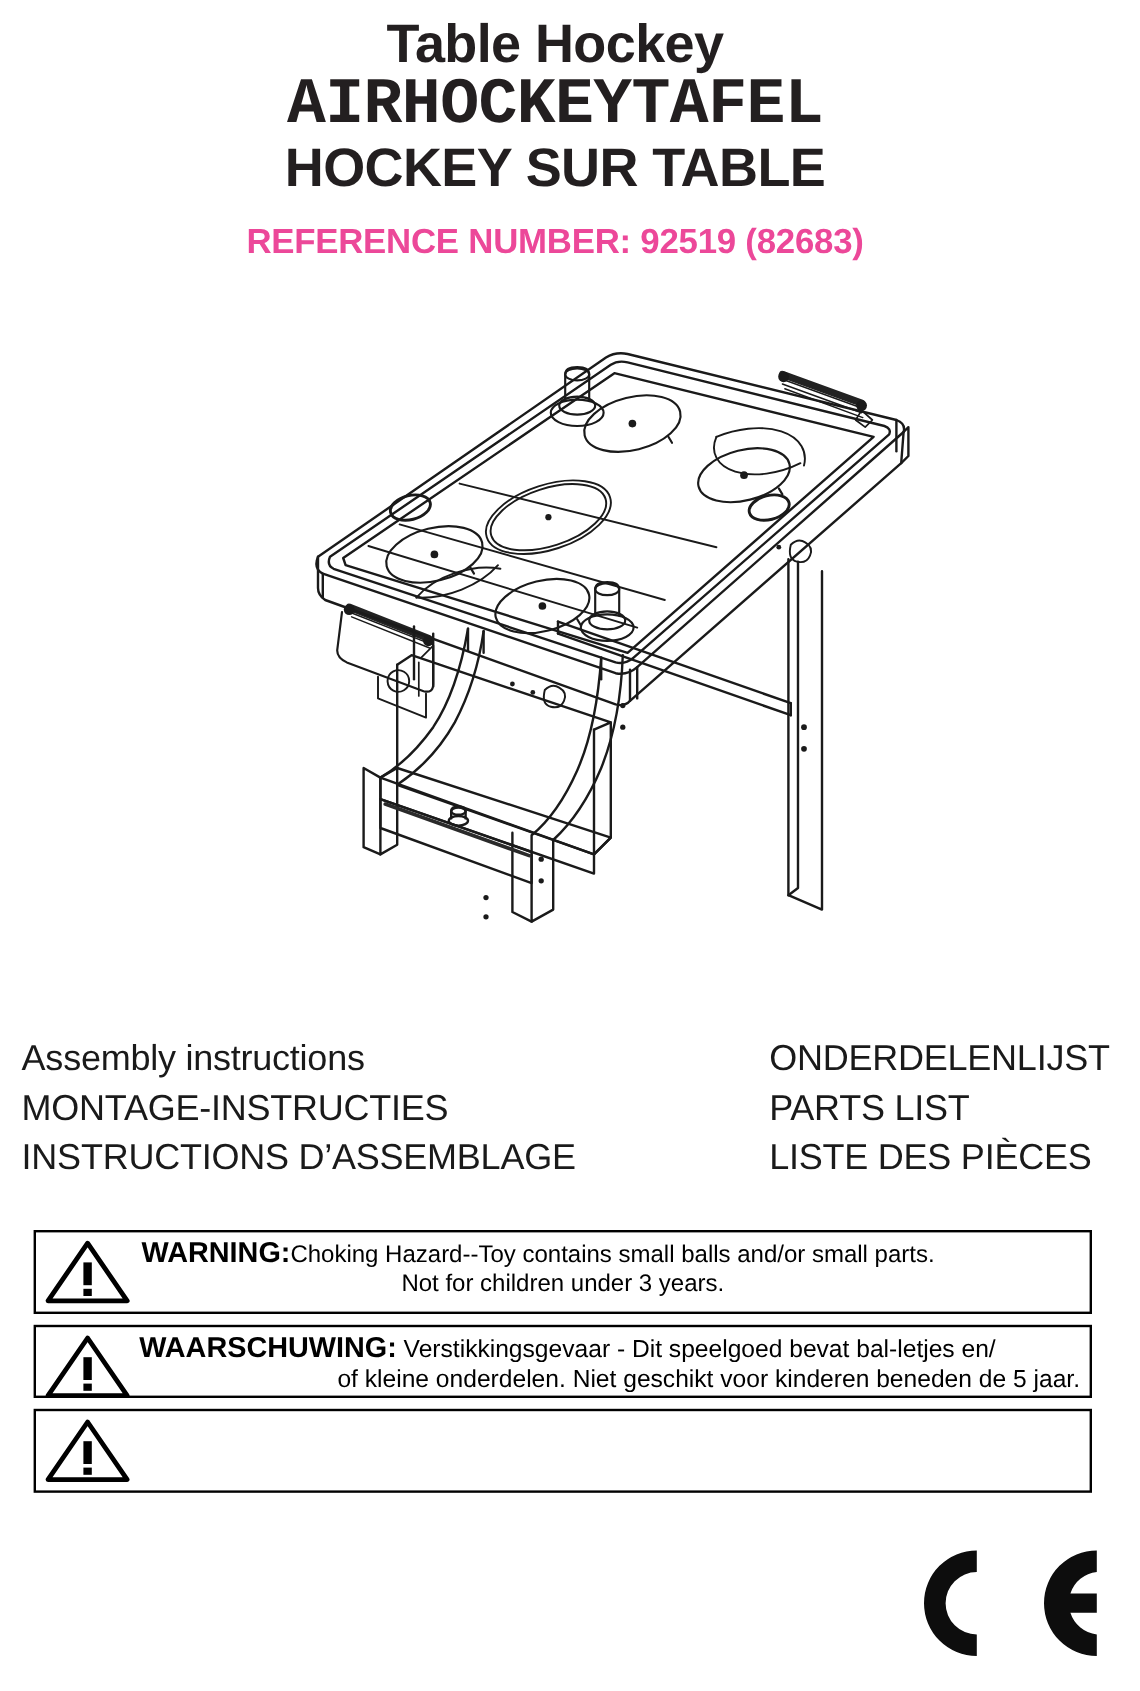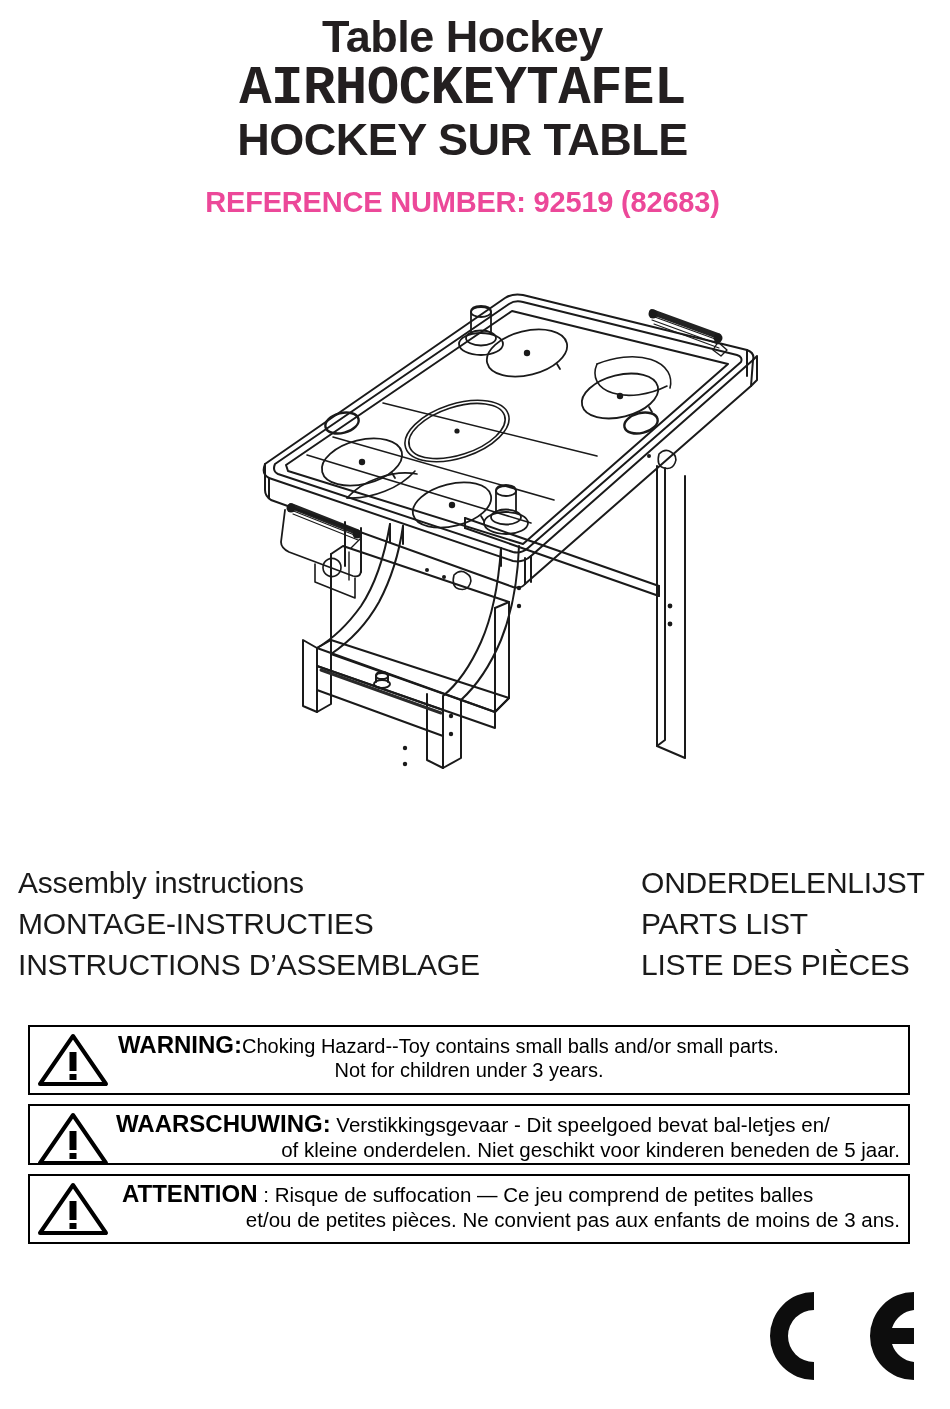--- a/index.html
+++ b/index.html
@@ -397,24 +397,20 @@
   </div>
 
   <div class="warn-box b3">
     <span class="tri-icon">
       <svg viewBox="0 0 74 58" xmlns="http://www.w3.org/2000/svg">
         <path d="M 37 5 L 70 53 L 4 53 Z" fill="none" stroke="#000" stroke-width="4" stroke-linejoin="round"></path>
         <rect x="33.5" y="21" width="7" height="19" fill="#000"></rect>
         <rect x="33.5" y="43" width="7" height="6" fill="#000"></rect>
       </svg>
     </span>
-    <span class="warn-text">
-      <span class="l1"><span class="lead">ATTENTION</span><span> : Risque de suffocation — Ce jeu comprend de petites balles</span></span>
-      <span class="l2">et/ou de petites pièces. Ne convient pas aux enfants de moins de 3 ans.</span>
-    </span>
   </div>
 
 </div>
 
 <div class="ce-mark">
   <svg viewBox="0 0 185 100" xmlns="http://www.w3.org/2000/svg">
 
     <path d="M 62 6
              A 44 44 0 0 0 62 94
              L 62 76

